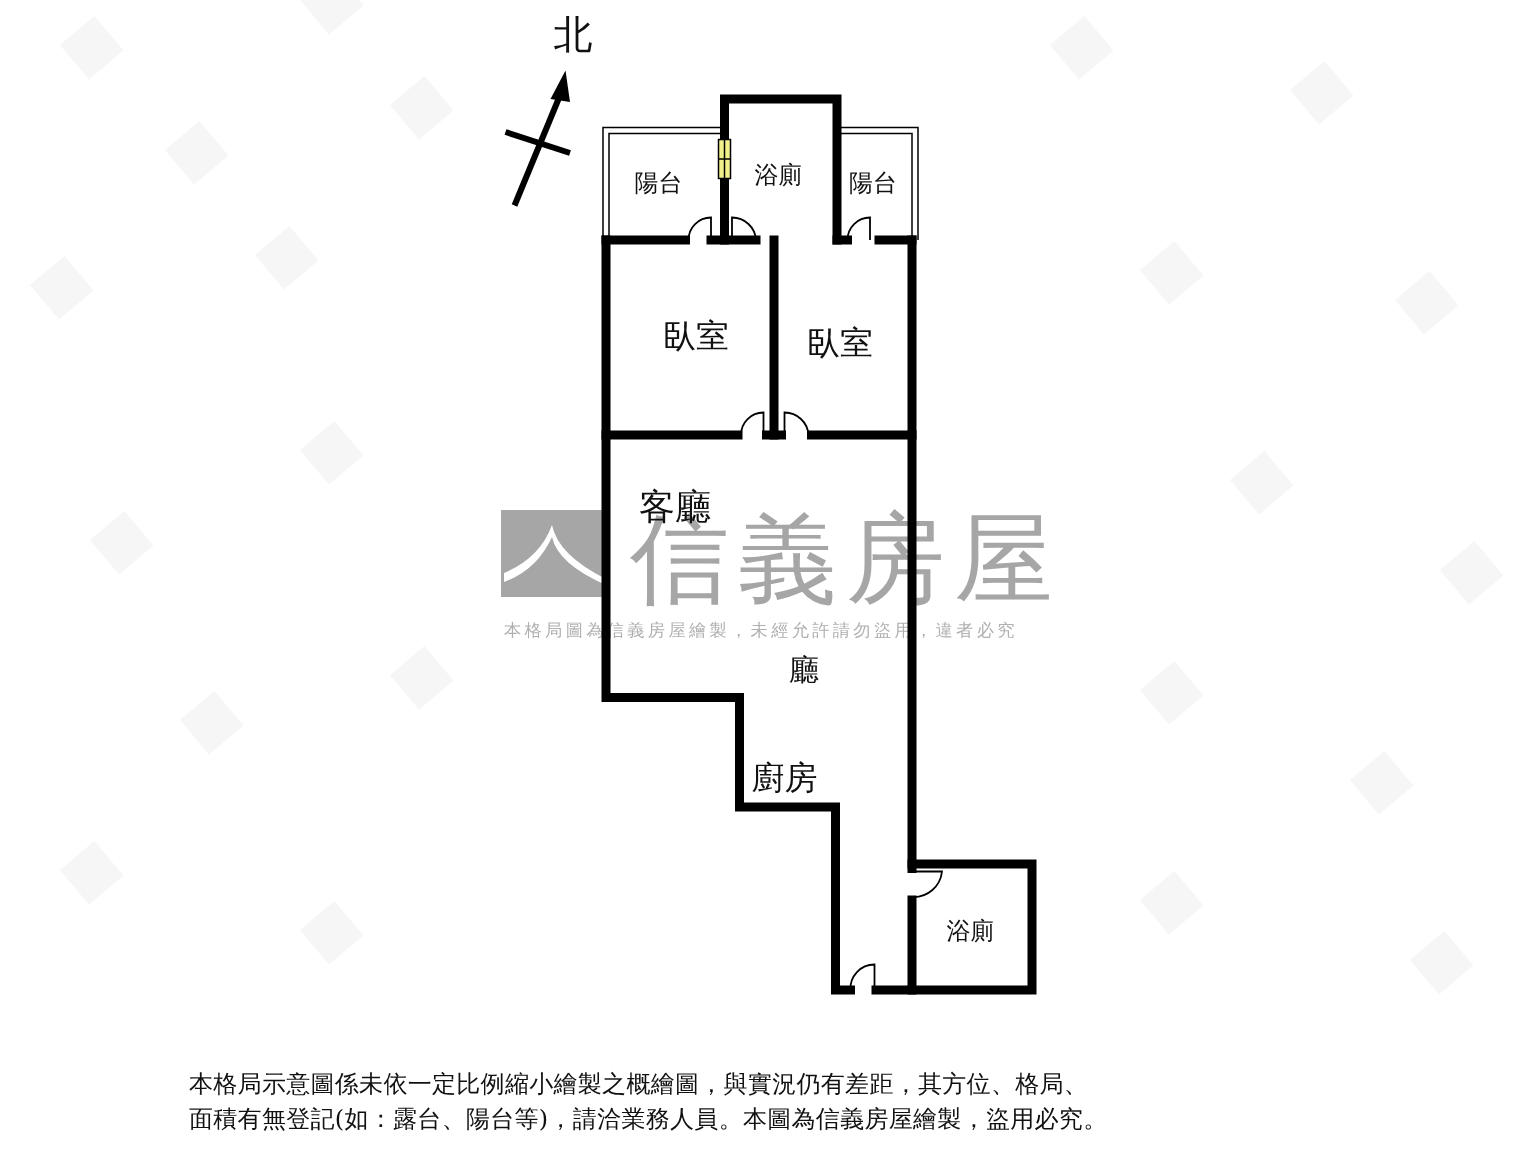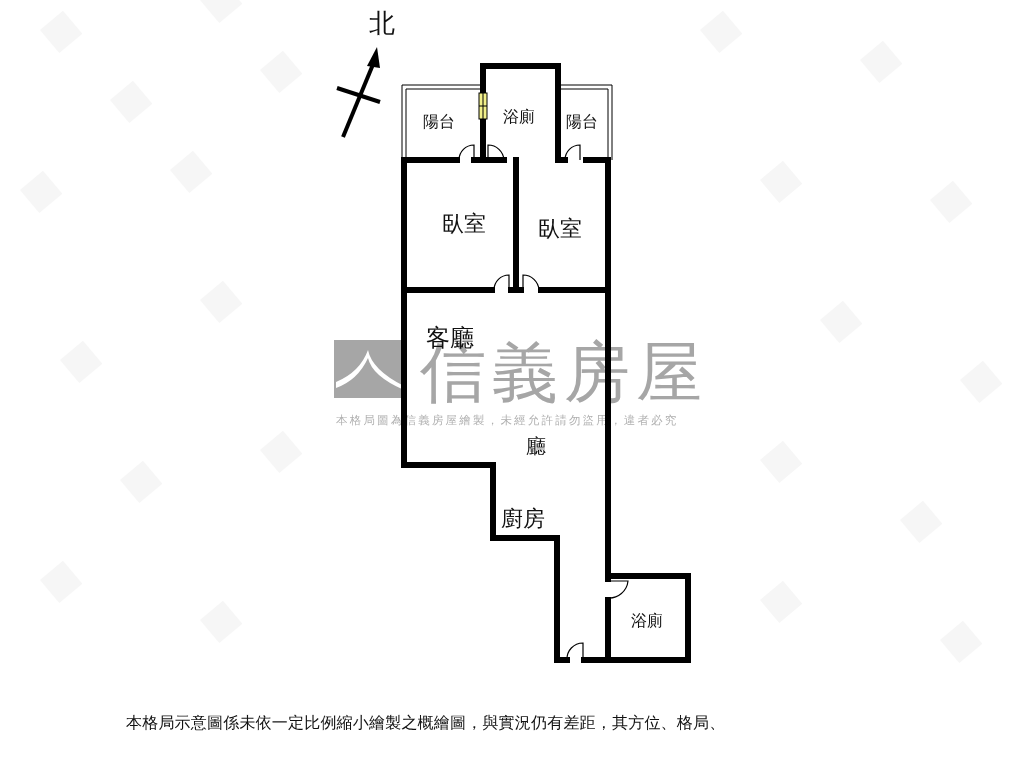--- a/index.html
+++ b/index.html
@@ -158,13 +158,14 @@
     <text class="room-label" x="538" y="236" font-size="22">臥室</text>
     <text class="room-label" x="426" y="346" font-size="24">客廳</text>
     <text class="room-label" x="526" y="453" font-size="20">廳</text>
     <text class="room-label" x="501" y="526" font-size="22">廚房</text>
     <text class="room-label" x="631" y="626" font-size="16">浴廁</text>
   </g>
 </svg>
 
 <div class="disclaimer">
   <div>本格局示意圖係未依一定比例縮小繪製之概繪圖，與實況仍有差距，其方位、格局、</div>
+  <div>面積有無登記(如：露台、陽台等)，請洽業務人員。本圖為信義房屋繪製，盜用必究。</div>
 </div>
 
 </body></html>

